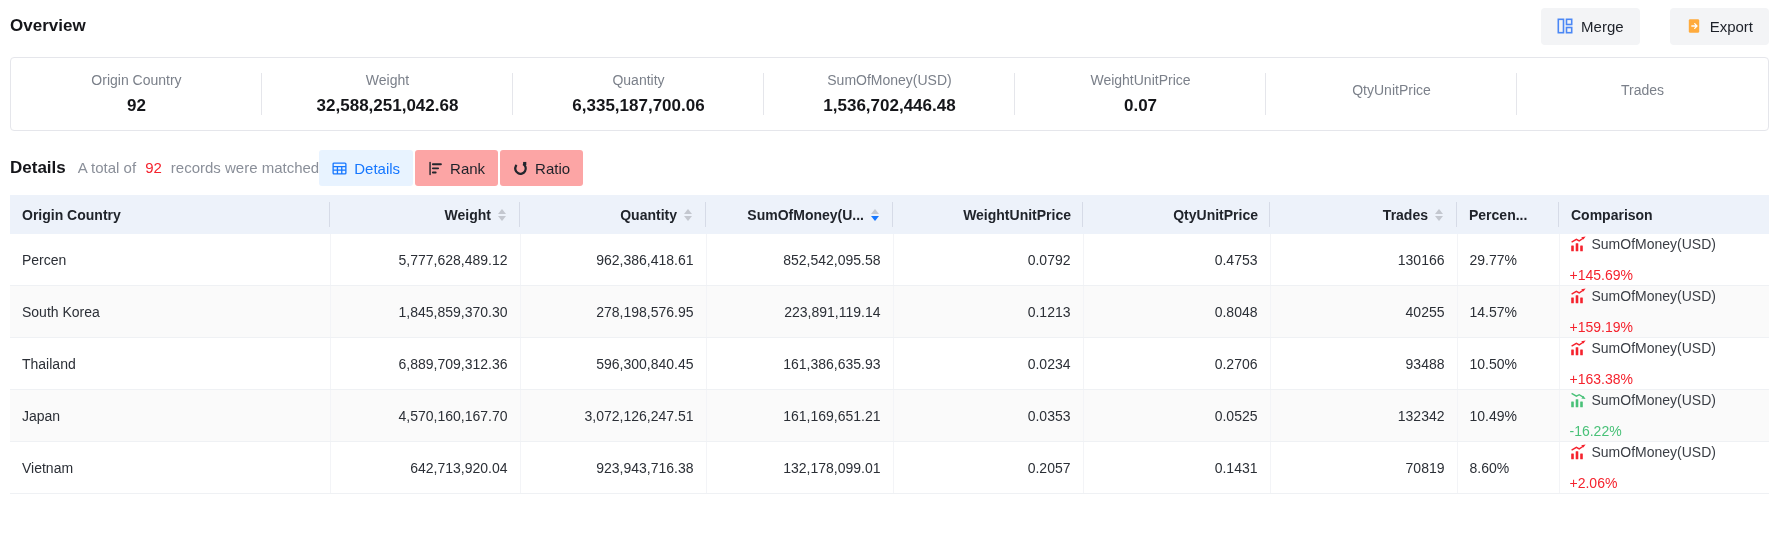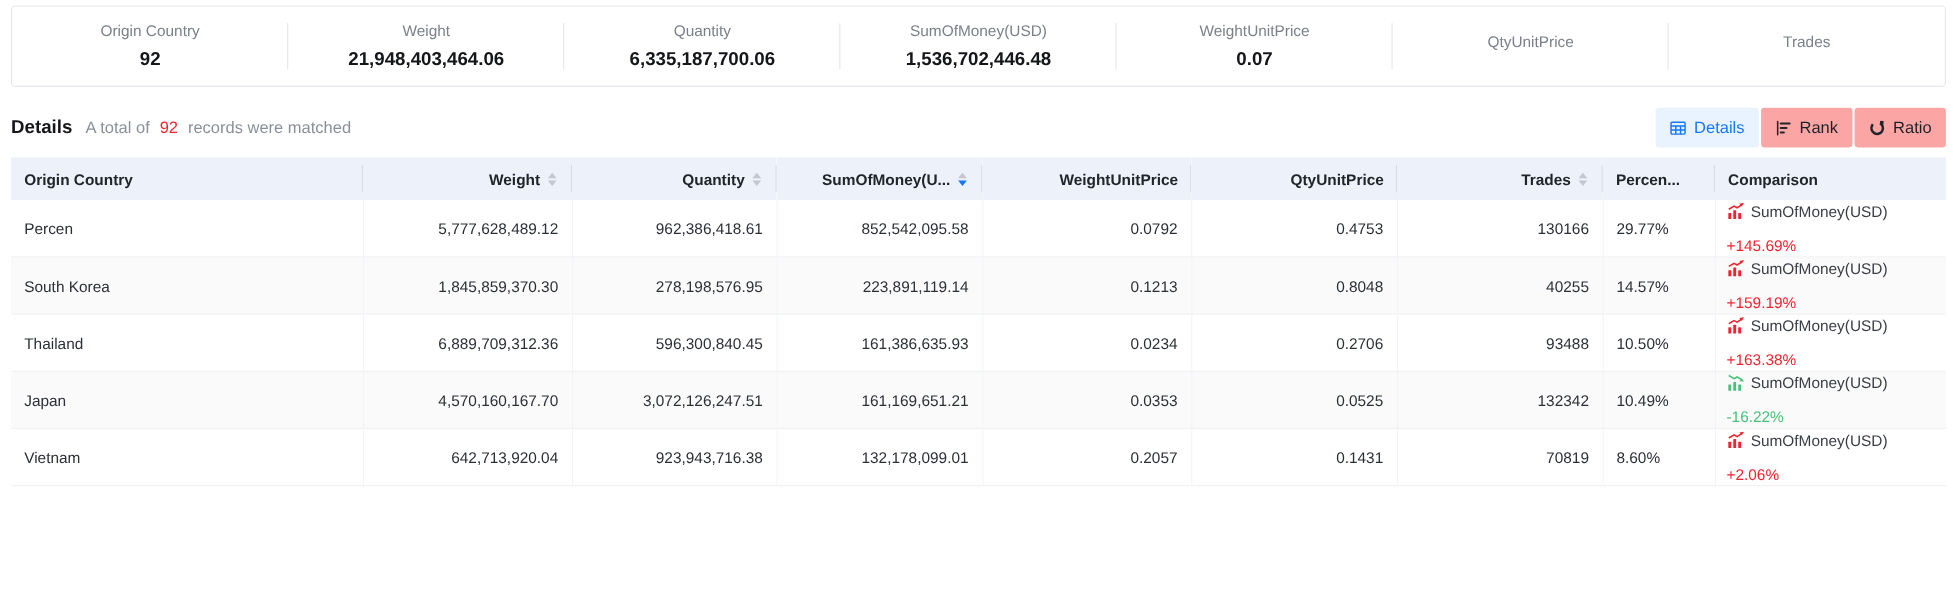--- a/index.html
+++ b/index.html
@@ -29,21 +29,21 @@
   }
   .stat { flex:1; text-align:center; position:relative; }
   .stat:not(:last-child)::after {
     content:""; position:absolute; right:0; top:50%; transform:translateY(-50%);
     width:1px; height:42px; background:#e5e6eb;
   }
   .stat-label { font-size:14px; color:#7b808a; margin-bottom:8px; }
   .stat-value { font-size:17px; font-weight:700; color:#15161a; }
 
   
-  .details-bar { margin-top:18px; height:38px; display:flex; align-items:center; justify-content:space-between; }
+  .details-bar { margin-top:18px; height:38px; display:flex; align-items:center; justify-content:flex-start; }
   .details-left { display:flex; align-items:baseline; gap:12px; }
   .details-title { margin:0; font-size:17px; font-weight:700; color:#15161a; }
   .summary { font-size:15px; color:#8a8f99; display:flex; gap:9px; }
   .summary .count { color:#f5222d; }
   .view-tabs { display:flex; gap:2px; }
   .vtab {
     display:flex; align-items:center; gap:7px; height:36px; padding:0 13px;
     background:#fca5a5; border:none; border-radius:3px;
     font-size:15px; color:#1d2129; font-family:inherit; cursor:pointer;
   }
@@ -82,30 +82,54 @@
   tr.dir-down .comp-change { color:#49c178; }
   .comp-icon { display:flex; align-items:center; }
   .comp-icon.icon-up   { color:#f5222d; }
   .comp-icon.icon-down { color:#49c178; }
 </style>
 </head>
 <body>
 
 <div class="app">
 
+  <div class="topbar">
+    <h1 class="page-title">Overview</h1>
+    <div class="topbar-actions">
+      <button class="action-btn">
+        <span class="btn-icon">
+          <svg width="16" height="16" viewBox="0 0 16 16" fill="none" stroke="#4b87f5" stroke-width="1.6">
+            <rect x="1.3" y="1.3" width="5.2" height="13.4"></rect>
+            <rect x="9.5" y="1.3" width="5.2" height="5.2"></rect>
+            <rect x="9.5" y="9.5" width="5.2" height="5.2"></rect>
+          </svg>
+        </span>
+        <span>Merge</span>
+      </button>
+      <button class="action-btn">
+        <span class="btn-icon">
+          <svg width="16" height="16" viewBox="0 0 16 16">
+            <rect x="2.8" y="1.2" width="10.4" height="13.6" rx="1.4" fill="#ffab3d"></rect>
+            <path d="M5.8 8h4.8M8.7 5.6L11 8l-2.3 2.4" stroke="#ffffff" stroke-width="1.3" fill="none" stroke-linecap="round" stroke-linejoin="round"></path>
+          </svg>
+        </span>
+        <span>Export</span>
+      </button>
+    </div>
+  </div>
 
   <div class="stats-card" id="stats">
   <div class="stat">
     <div class="stat-label">Origin Country</div>
     <div class="stat-value">92</div>
   </div>
 
   <div class="stat">
     <div class="stat-label">Weight</div>
-    <div class="stat-value">21,948,403,464.06</div>
+    <div class="stat-value">32,588,251,042.68</div>
   </div>
 
   <div class="stat">
     <div class="stat-label">Quantity</div>
     <div class="stat-value">6,335,187,700.06</div>
   </div>
 
   <div class="stat">
     <div class="stat-label">SumOfMoney(USD)</div>
     <div class="stat-value">1,536,702,446.48</div>

